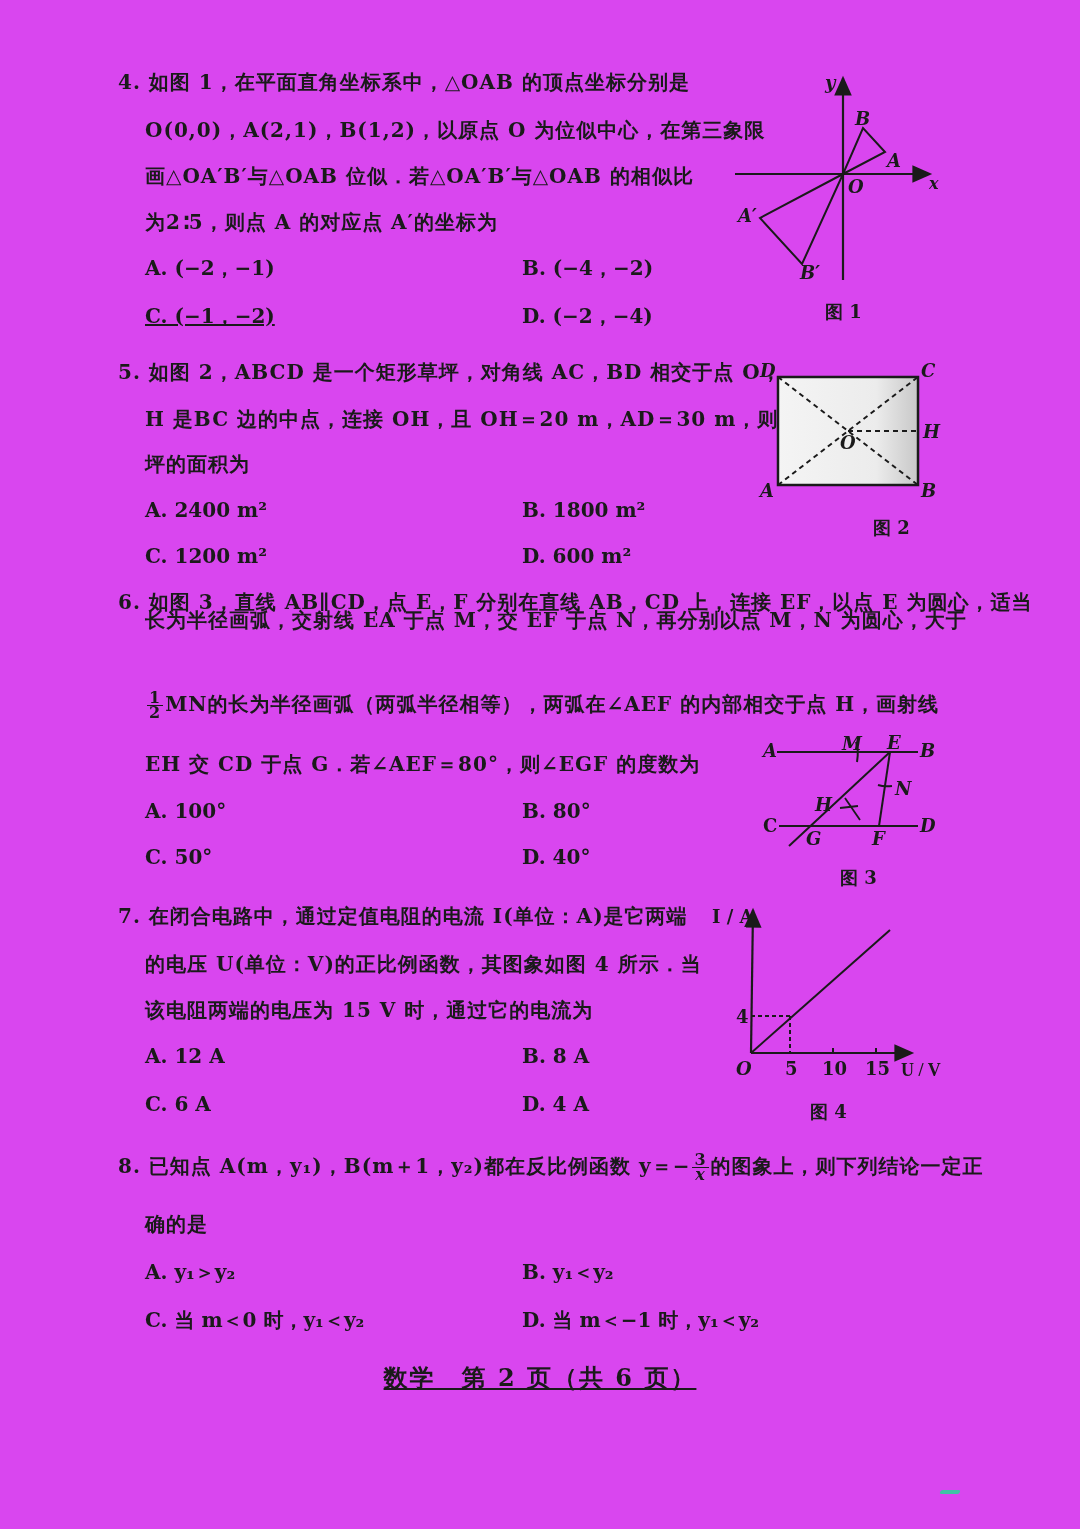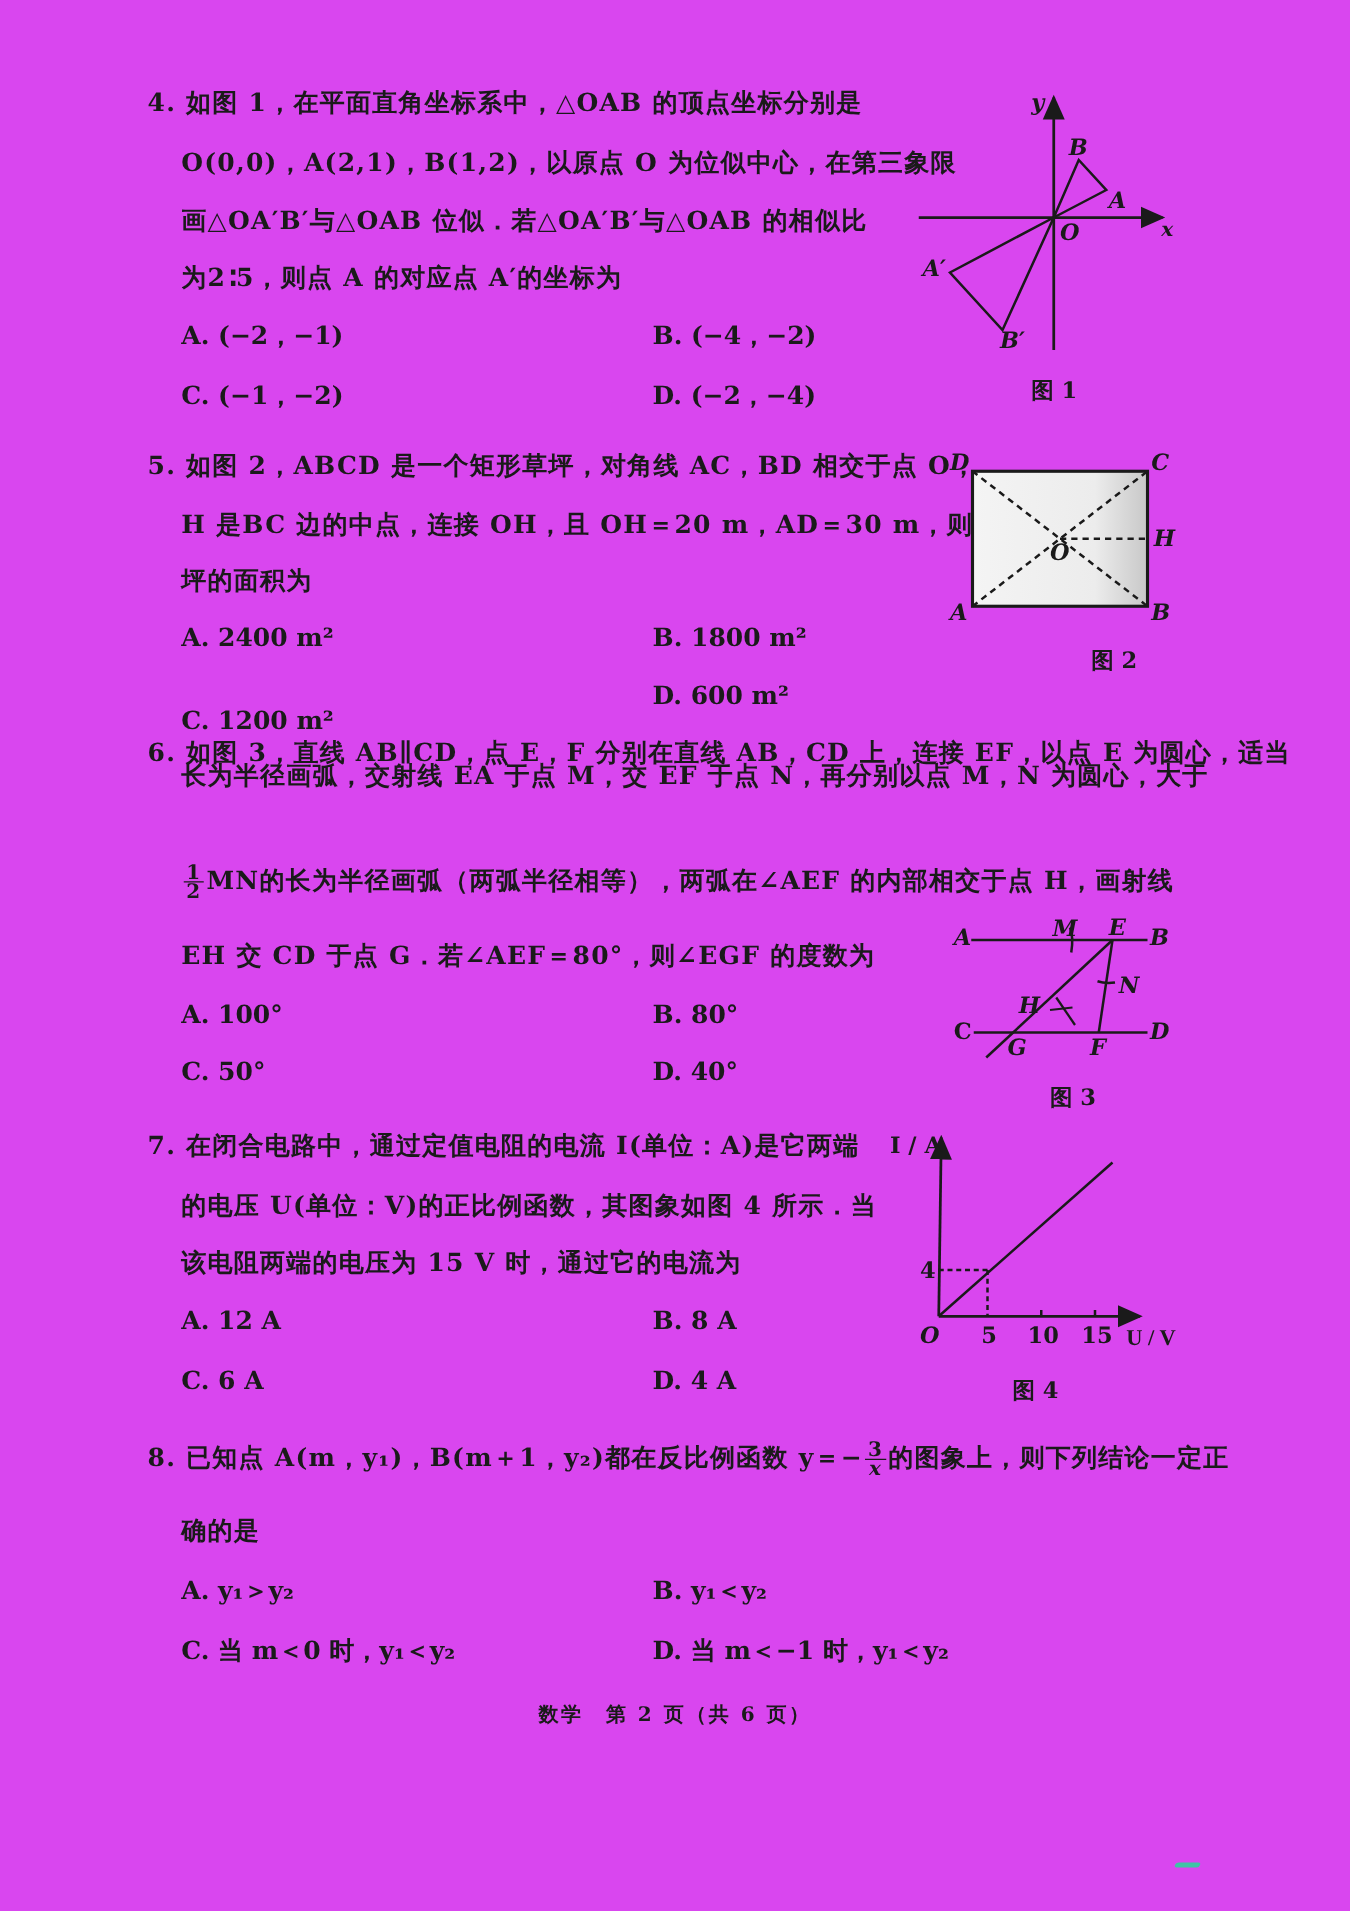--- a/index.html
+++ b/index.html
@@ -10,40 +10,40 @@
   }
   .page { position: absolute; inset: 0; background: #d946ef; }
   .line {
     position: absolute; font-size: 20px; line-height: 28px; white-space: nowrap;
     letter-spacing: 1px; font-weight: 600;
   }
   .opt { position: absolute; font-size: 20px; line-height: 28px; white-space: nowrap; font-weight: 600; }
   .fig { position: absolute; }
   .fig svg { display: block; }
   .caption { position: absolute; font-size: 18px; font-weight: 600; white-space: nowrap; }
-  .footer { position: absolute; left: 0; right: 0; top: 1362px; text-align: center; font-size: 16px; font-weight: 700; letter-spacing: 2px; }
+  .footer { position: absolute; left: 0; right: 0; top: 1362px; text-align: center; font-size: 24px; font-weight: 700; letter-spacing: 2px; text-decoration: underline; }
   .mark { position: absolute; left: 940px; top: 1490px; width: 20px; height: 4px; background: #3fc3a6; border-radius: 2px; transform: skewX(-20deg); }
   .frac { display: inline-block; vertical-align: middle; text-align: center; line-height: 14px; font-size: 16px; margin: 0 2px; }
   .frac span { display: block; }
   .frac .num { border-bottom: 1.5px solid #1a1a1a; padding: 0 2px; }
   .it { font-style: italic; }
 </style>
 </head>
 <body>
 
 <div class="page">
 
   <div>
     <div class="line" style="left:118px;top:68px;">4. 如图 1，在平面直角坐标系中，△OAB 的顶点坐标分别是</div>
     <div class="line" style="left:145px;top:116px;">O(0,0)，A(2,1)，B(1,2)，以原点 O 为位似中心，在第三象限</div>
     <div class="line" style="left:145px;top:162px;">画△OA′B′与△OAB 位似．若△OA′B′与△OAB 的相似比</div>
     <div class="line" style="left:145px;top:208px;">为2∶5，则点 A 的对应点 A′的坐标为</div>
     <div class="opt" style="left:145px;top:254px;">A. (−2，−1)</div>
     <div class="opt" style="left:522px;top:254px;">B. (−4，−2)</div>
-    <div class="opt" style="left:145px;top:302px;">C. (−1，−2)</div>
+    <div class="opt" style="left:145px;top:302px;text-decoration:underline;">C. (−1，−2)</div>
     <div class="opt" style="left:522px;top:302px;">D. (−2，−4)</div>
 
     <div class="fig" style="left:730px;top:70px;">
       <svg width="210" height="220" viewBox="0 0 210 220">
         <defs>
             <marker id="ar1" markerWidth="10" markerHeight="10" refX="8" refY="5" orient="auto">
               <path d="M0,1 L9,5 L0,9 Z" fill="#1a1a1a"></path>
             </marker>
           </defs>
         <line x1="5" y1="104" x2="200" y2="104" stroke="#1a1a1a" stroke-width="2.2" marker-end="url(#ar1)"></line>
@@ -61,21 +61,21 @@
     </div>
     <div class="caption" style="left:825px;top:300px;">图 1</div>
   </div>
 
   <div>
     <div class="line" style="left:118px;top:358px;">5. 如图 2，ABCD 是一个矩形草坪，对角线 AC，BD 相交于点 O，</div>
     <div class="line" style="left:145px;top:405px;">H 是BC 边的中点，连接 OH，且 OH＝20 m，AD＝30 m，则该草</div>
     <div class="line" style="left:145px;top:450px;">坪的面积为</div>
     <div class="opt" style="left:145px;top:496px;">A. 2400 m²</div>
     <div class="opt" style="left:522px;top:496px;">B. 1800 m²</div>
-    <div class="opt" style="left:145px;top:542px;margin-top:20px;">C. 1200 m²</div>
+    <div class="opt" style="left:145px;top:542px;">C. 1200 m²</div>
     <div class="opt" style="left:522px;top:542px;">D. 600 m²</div>
 
     <div class="fig" style="left:755px;top:360px;">
       <svg width="190" height="140" viewBox="0 0 190 140">
         <defs>
           <linearGradient id="g2" x1="0" y1="0" x2="1" y2="0">
             <stop offset="0" stop-color="#f4f4f4"></stop>
               <stop offset="0.7" stop-color="#ececec"></stop>
               <stop offset="1" stop-color="#c8c8c8"></stop>
           </linearGradient>

